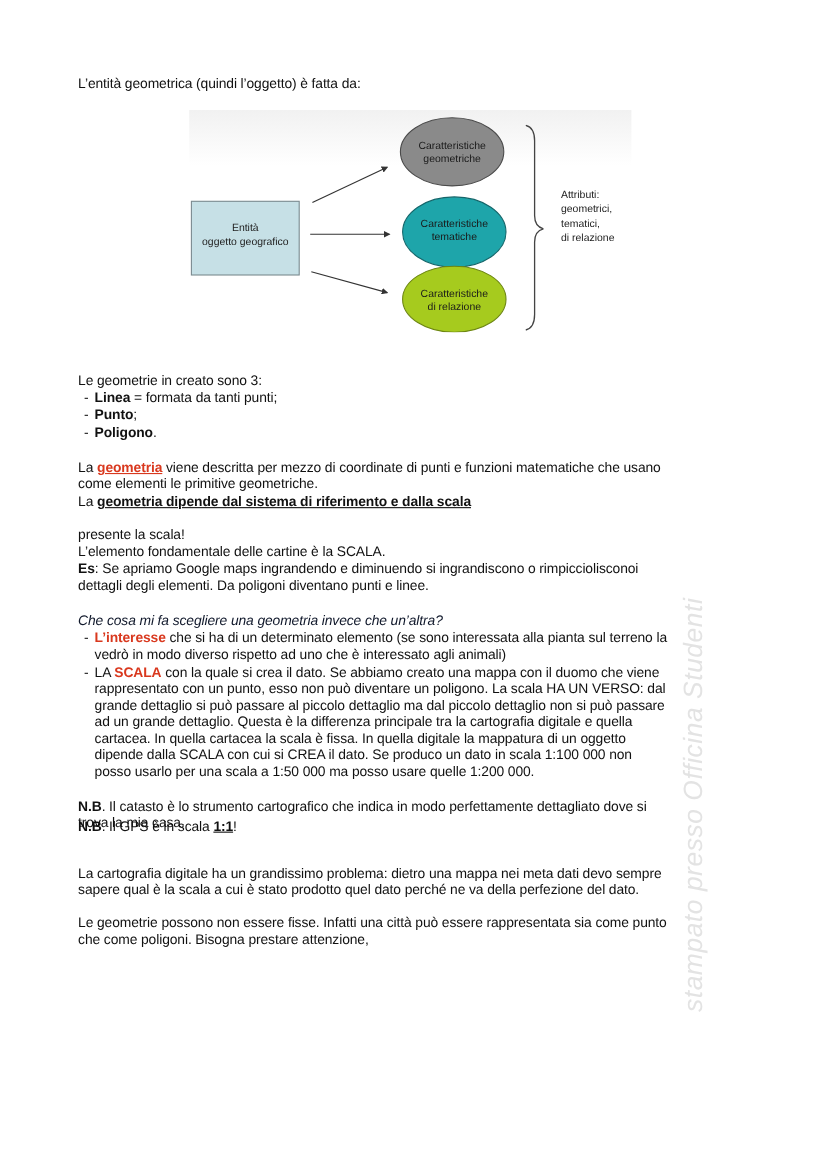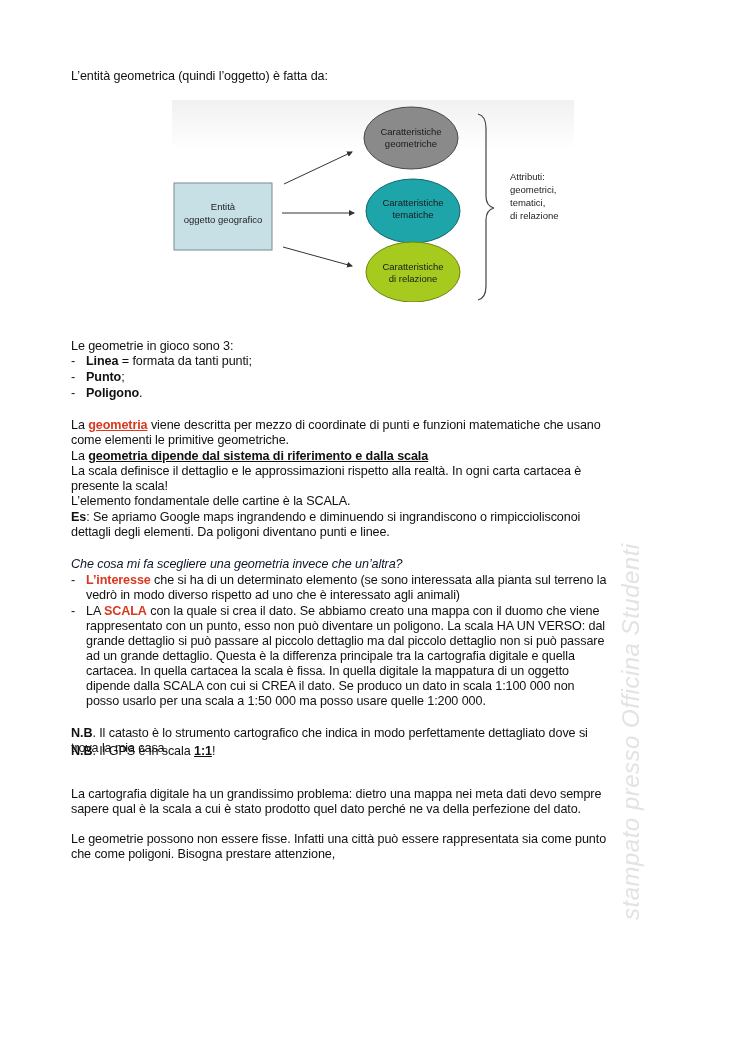--- a/index.html
+++ b/index.html
@@ -1,18 +1,18 @@
 <!DOCTYPE html>
 <html><head>
 <meta charset="utf-8">
 <style>
   html, body { margin: 0; padding: 0; background: #ffffff; }
   body { width: 744px; height: 1052px; position: relative; overflow: hidden;
          font-family: "Liberation Sans", sans-serif; color: #111; }
-  .page { position: absolute; left: 0; top: 0; width: 744px; height: 776px; }
+  .page { position: absolute; left: 0; top: 0; width: 744px; height: 776px; text-align: center; }
   .line { position: absolute; left: 71px; font-size: 12.6px; line-height: 15px; white-space: nowrap; letter-spacing: -0.1px; }
   .b { font-weight: bold; }
   .u { text-decoration: underline; }
   .red { color: #d9381e; }
   .redi { color: #0f172a; font-style: italic; }
   .dash { display: inline-block; width: 15px; }
   .ind { left: 86px; }
 
   
   .diagram { position: absolute; left: 172px; top: 100px; width: 402px; height: 202px;
@@ -61,39 +61,38 @@
 
       <path d="M306,14 Q314,16 314,28 L314,96 Q314,106 322,108 Q314,110 314,120 L314,186 Q314,198 306,200" fill="none" stroke="#444" stroke-width="1.2"></path>
 
       <text class="dtext" x="338" y="80"><tspan id="at0">Attributi:</tspan></text>
       <text class="dtext" x="338" y="93"><tspan id="at1">geometrici,</tspan></text>
       <text class="dtext" x="338" y="106"><tspan id="at2">tematici,</tspan></text>
       <text class="dtext" x="338" y="119"><tspan id="at3">di relazione</tspan></text>
     </svg>
   </div>
 
-  <div class="line" style="top:339px">Le geometrie in gioco sono 3:</div>
+  <div class="line" style="top:339px">Le geometrie in creato sono 3:</div>
   <div class="line" style="top:354px">
     <span class="dash">-</span><span class="b">Linea</span><span> = formata da tanti punti;</span>
   </div>
   <div class="line" style="top:370px">
     <span class="dash">-</span><span class="b">Punto</span><span>;</span>
   </div>
   <div class="line" style="top:386px">
     <span class="dash">-</span><span class="b">Poligono</span><span>.</span>
   </div>
 
   <div class="line" style="top:418px">
     <span>La </span><span class="b u red">geometria</span><span> viene descritta per mezzo di coordinate di punti e funzioni matematiche che usano</span>
   </div>
   <div class="line" style="top:433px">come elementi le primitive geometriche.</div>
   <div class="line" style="top:449px">
     <span>La </span><span class="b u">geometria dipende dal sistema di riferimento e dalla scala</span>
   </div>
-  <div class="line" style="top:464px">La scala definisce il dettaglio e le approssimazioni rispetto alla realtà. In ogni carta cartacea è</div>
   <div class="line" style="top:479px">presente la scala!</div>
   <div class="line" style="top:494px">L’elemento fondamentale delle cartine è la SCALA.</div>
   <div class="line" style="top:510px">
     <span class="b">Es</span><span>: Se apriamo Google maps ingrandendo e diminuendo si ingrandiscono o rimpicciolisconoi</span>
   </div>
   <div class="line" style="top:525px">dettagli degli elementi. Da poligoni diventano punti e linee.</div>
 
   <div class="line redi" style="top:557px">Che cosa mi fa scegliere una geometria invece che un’altra?</div>
 
   <div class="line" style="top:573px">

